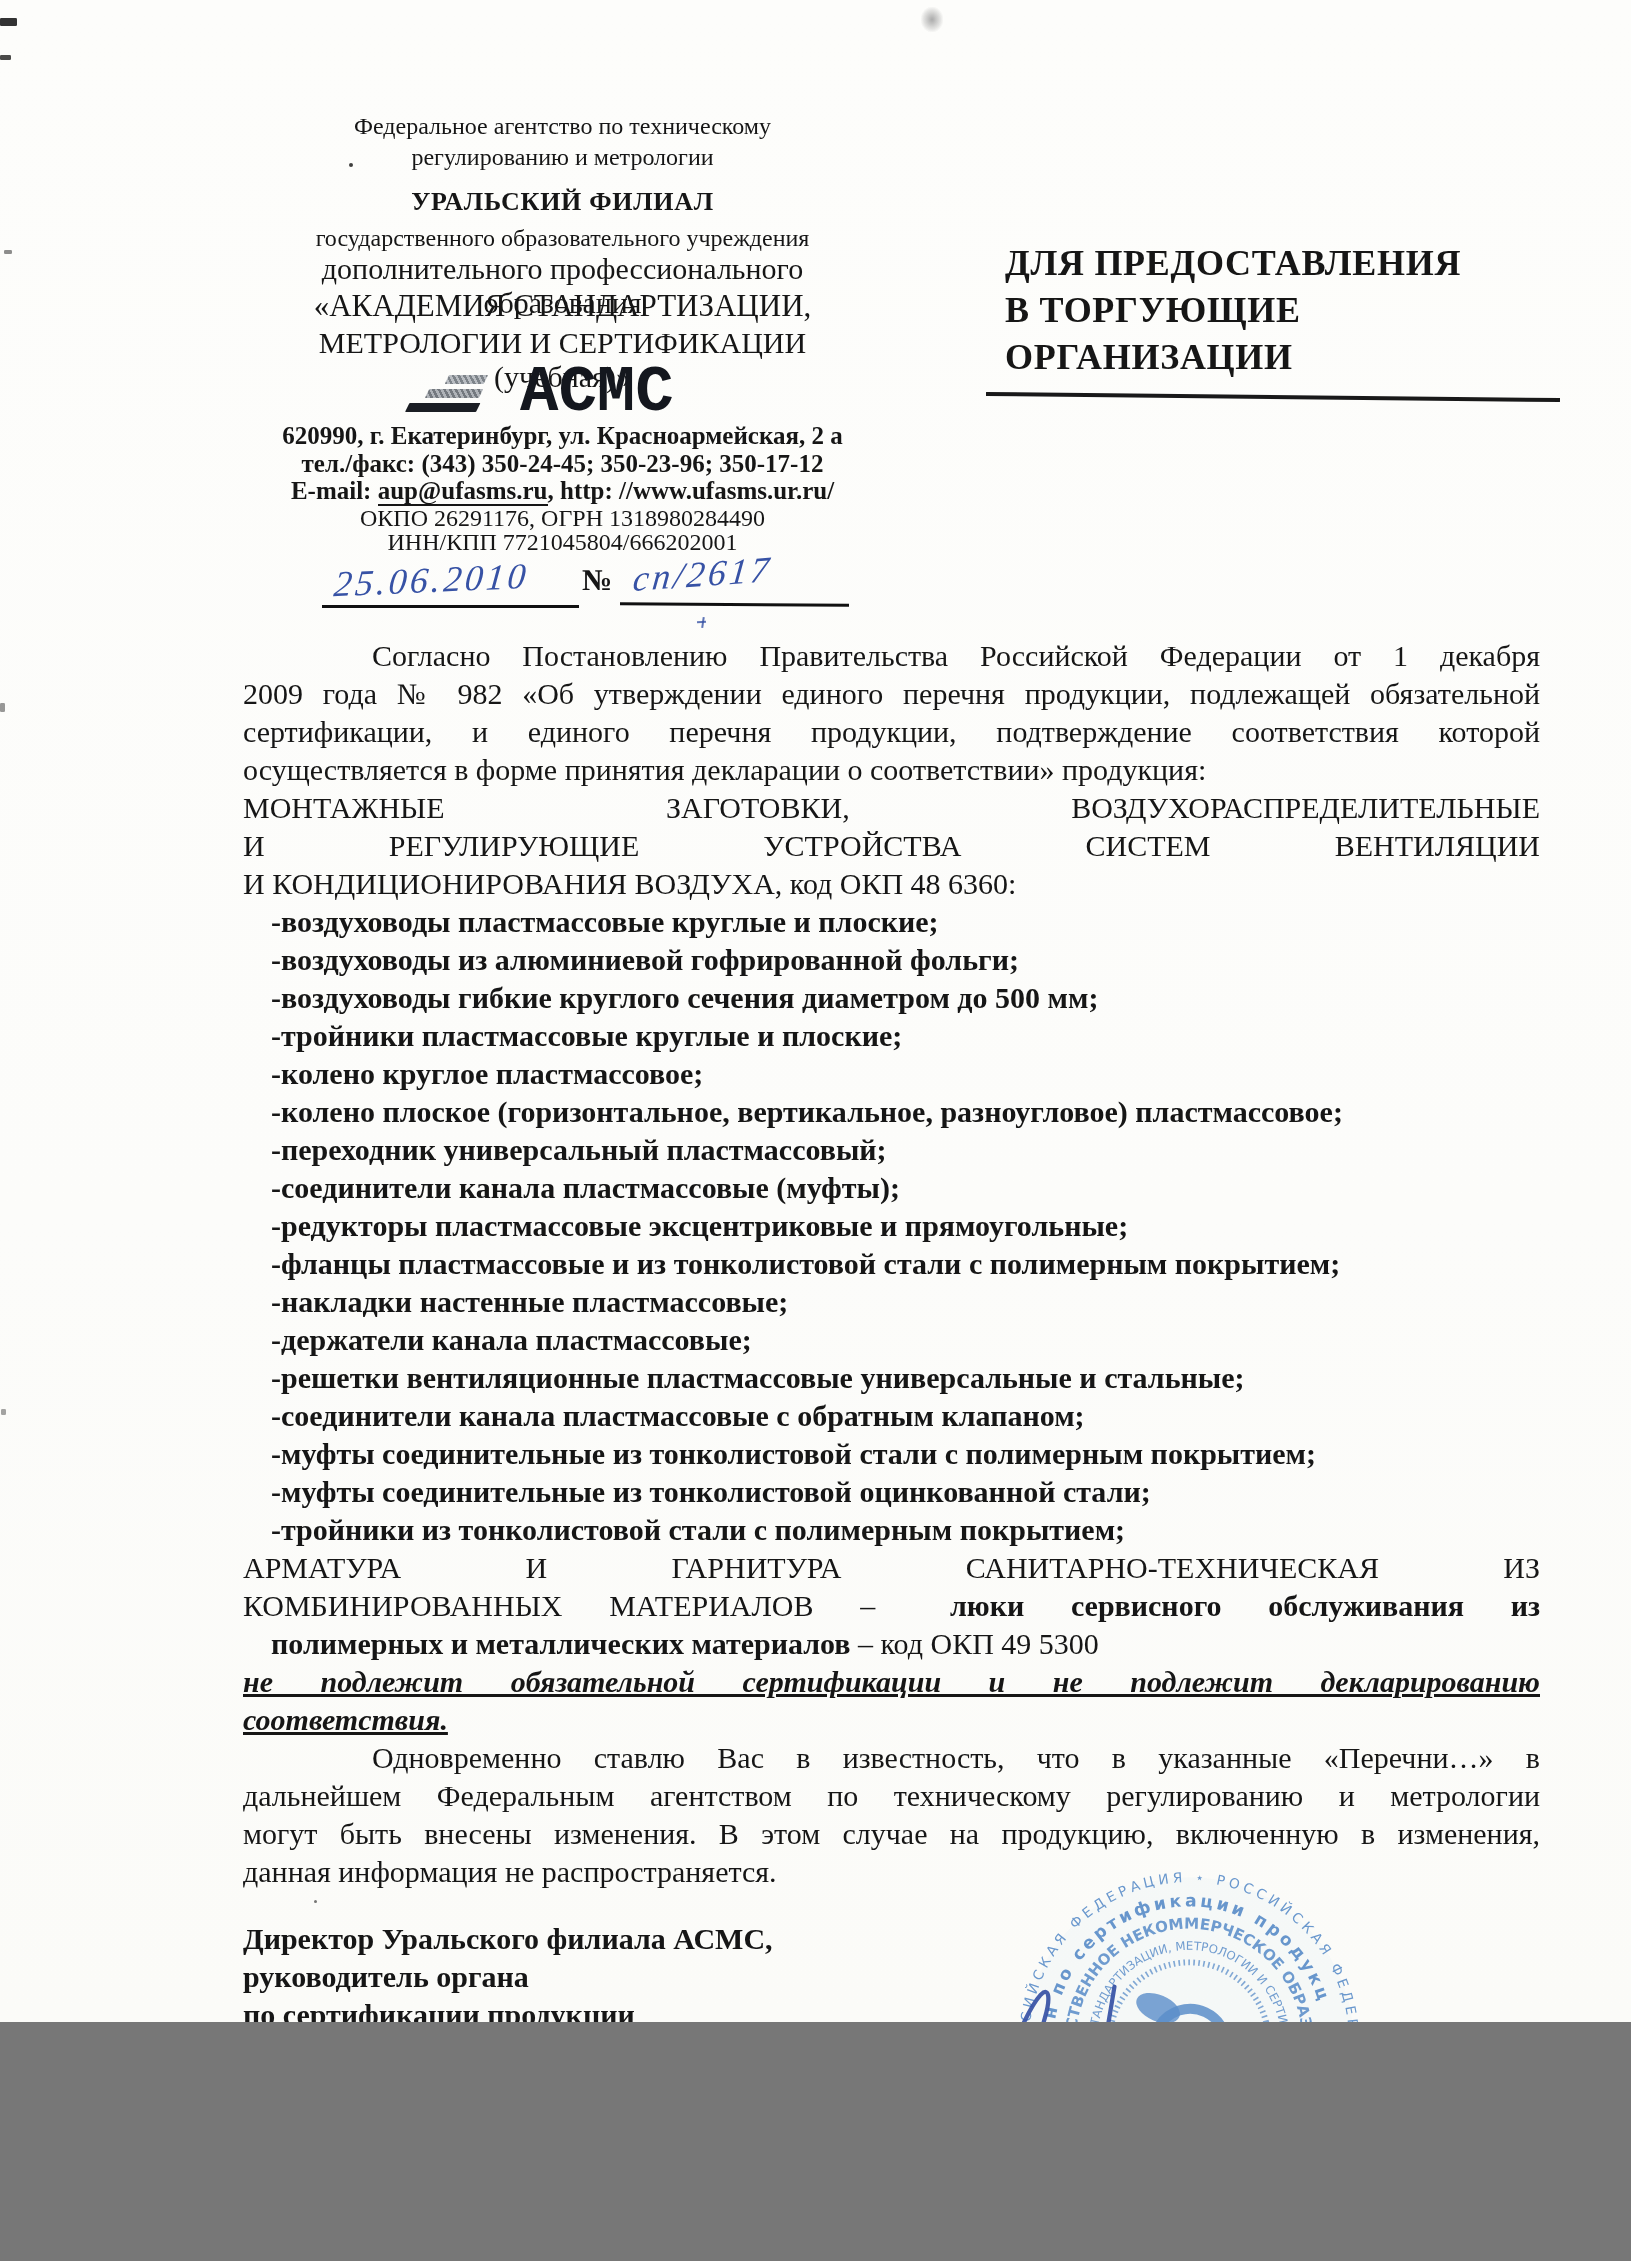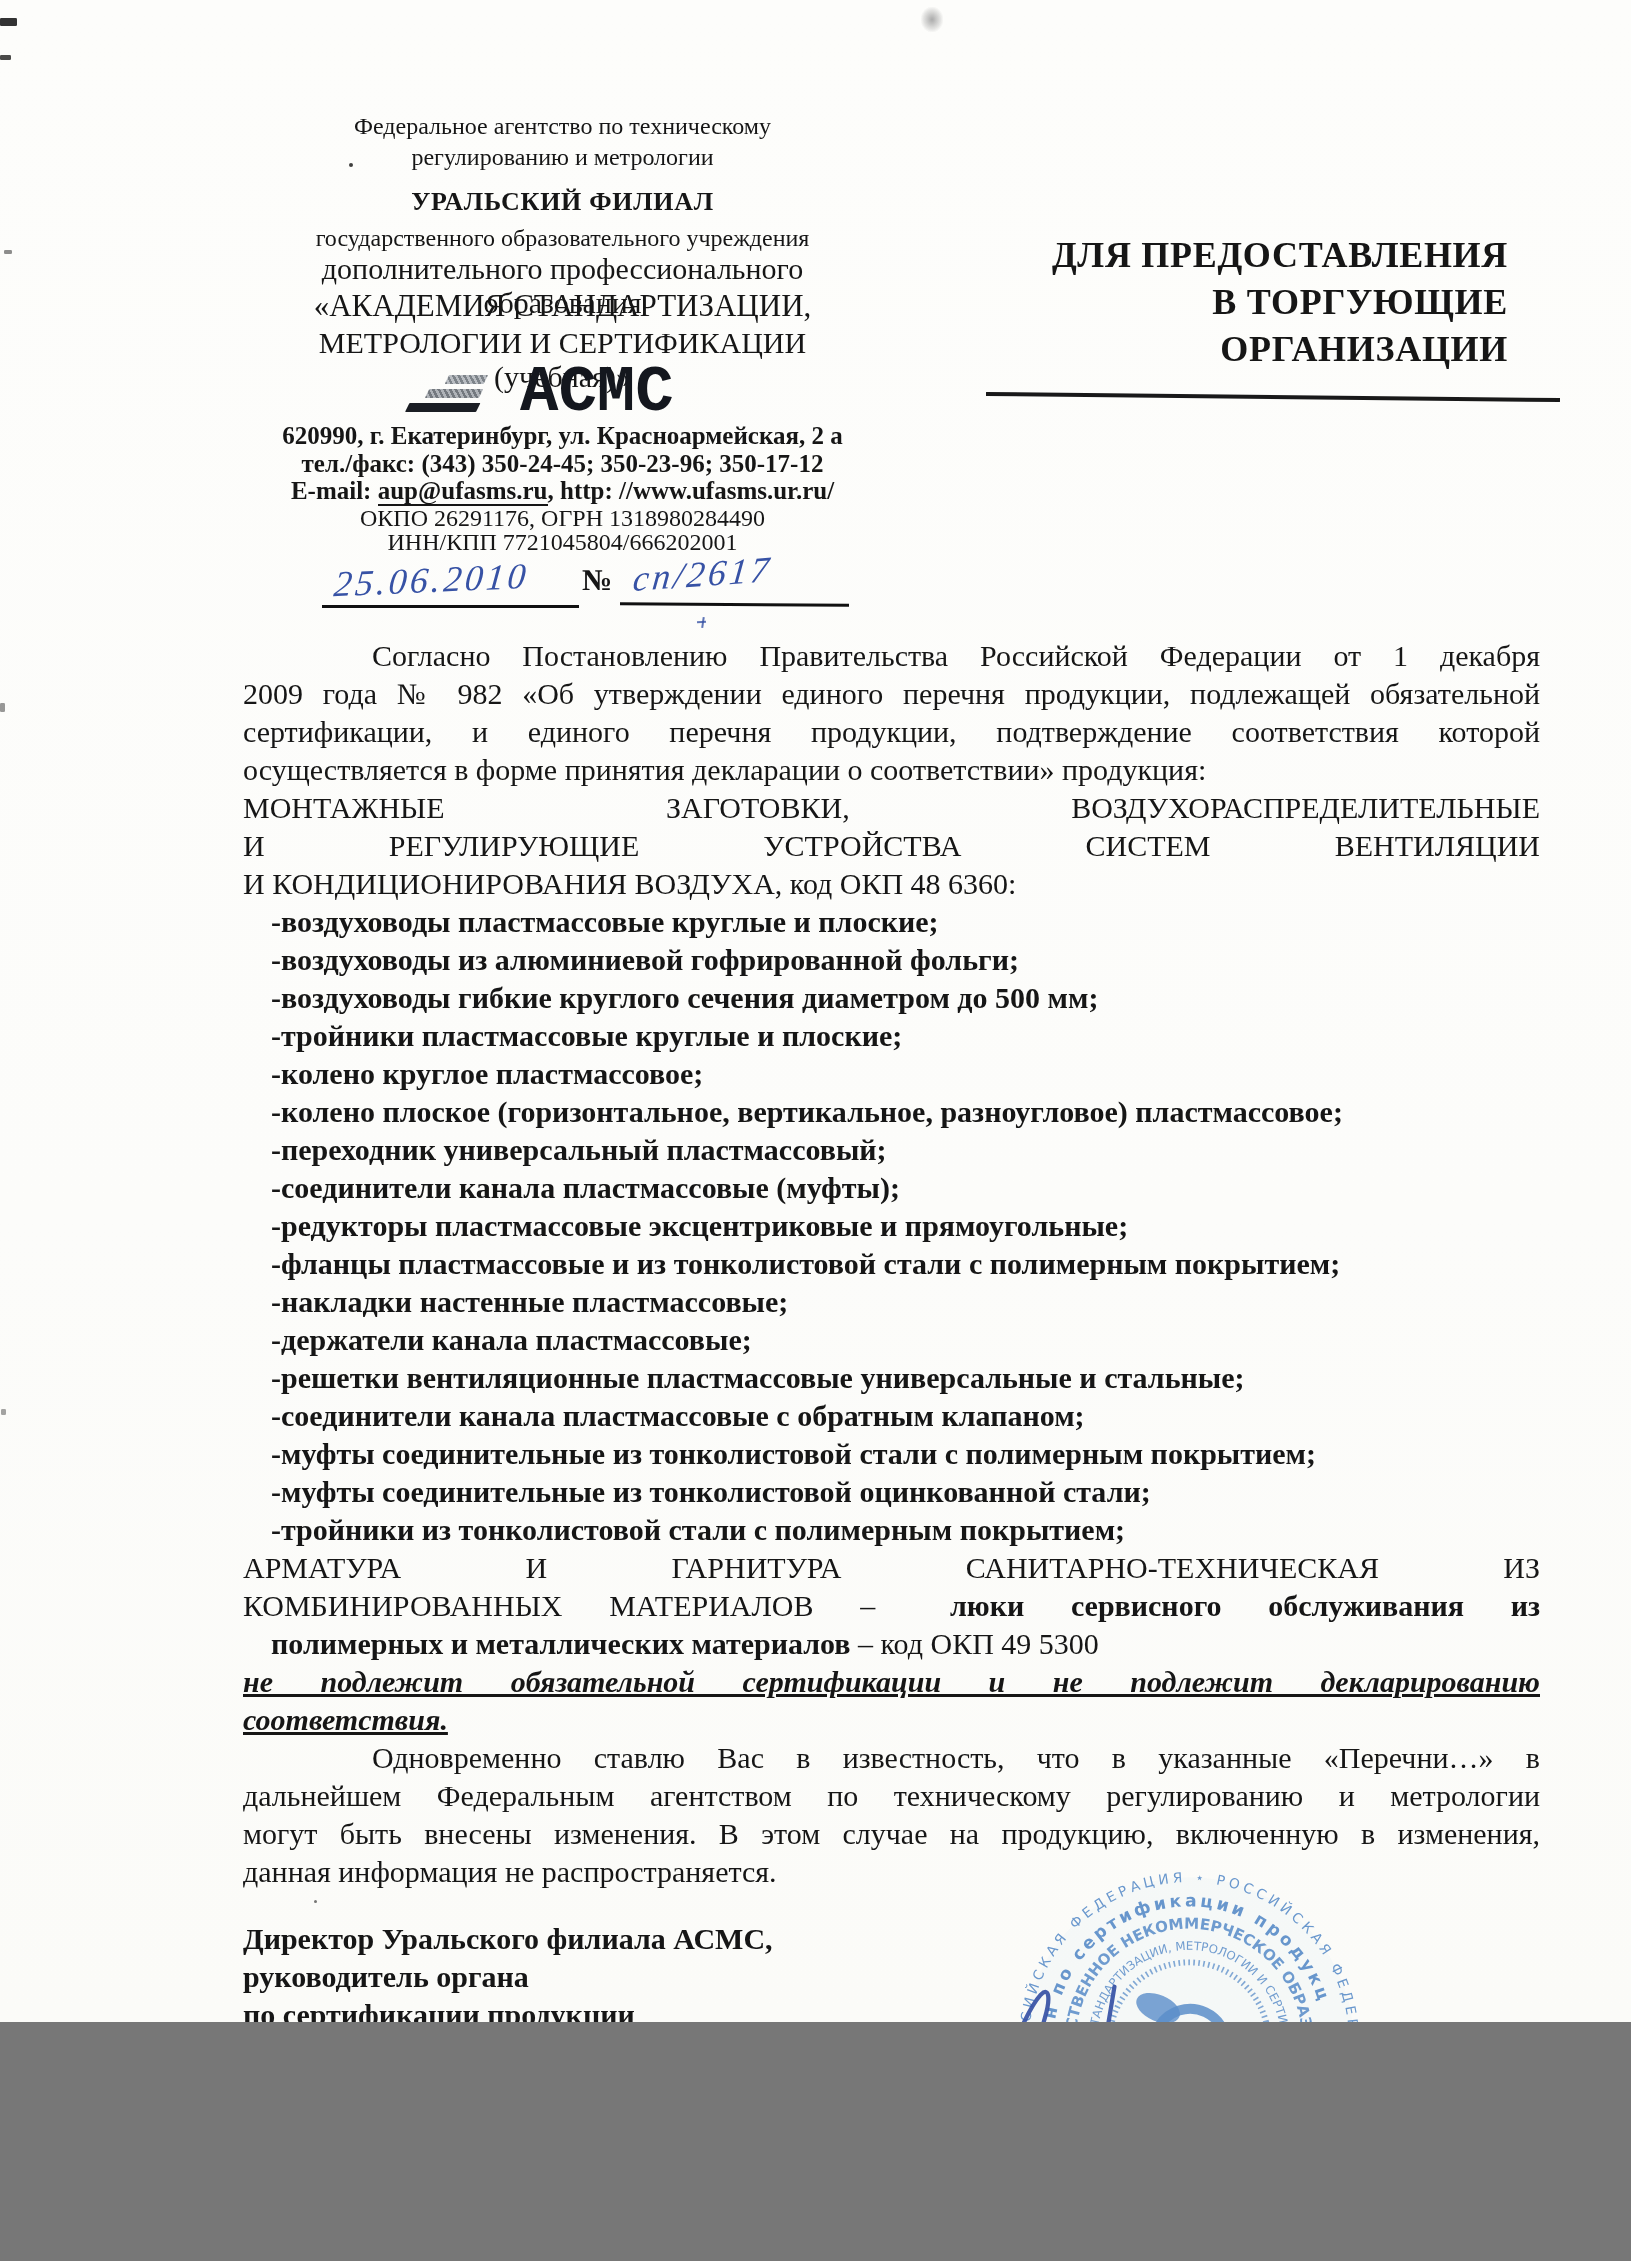--- a/index.html
+++ b/index.html
@@ -30,21 +30,21 @@
   .lh-inn{top:416px; font-size:24px;}
   
   .logo{position:absolute; left:163px; top:253px; height:72px;}
   .logo-bars{position:absolute; left:0; top:9.2px; transform:skewX(-26deg);}
   .bar{height:9.2px; margin-bottom:4.6px; border-radius:0.7px;}
   .bar1{width:39px; margin-left:26px; background:repeating-linear-gradient(45deg,#7e848a 0 2px,#b9bdc2 2px 4px);}
   .bar2{width:54px; margin-left:13px; background:repeating-linear-gradient(45deg,#74797f 0 2px,#afb3b8 2px 4px);}
   .bar3{width:71px; margin-left:0; background:#1b1e24;}
   .logo-text{position:absolute; left:107px; top:-9.2px; font-family:Liberation Mono, monospace; font-weight:900; font-size:64px; letter-spacing:0px; color:#14171e;}
   
-  .purpose{position:absolute; left:1005px; top:232px; width:503px; text-align:right;
+  .purpose{position:absolute; left:1005px; top:240px; width:503px; text-align:left;
     font-weight:bold; font-size:36px; line-height:47px; letter-spacing:0.7px;}
   .purpose-rule{position:absolute; left:986px; top:395px; width:574px; height:4px; background:#191919; transform:rotate(0.6deg);}
   
   .hand{font-style:italic; color:var(--ink-blue); font-size:36px; letter-spacing:3.3px; white-space:nowrap;}
   .hand-date{position:absolute; left:334px; top:559px; transform:rotate(-2.5deg) skewX(-8deg);}
   .no-sign{position:absolute; left:582px; top:563px; font-size:30px; font-weight:bold;}
   .hand-num{position:absolute; left:633px; top:553px; transform:rotate(-4deg) skewX(-10deg);}
   .date-ul1{position:absolute; left:322px; top:605px; width:257px; height:3.3px; background:#111;}
   .date-ul2{position:absolute; left:620px; top:603px; width:229px; height:3.3px; background:#111; transform:rotate(0.4deg);}
   

